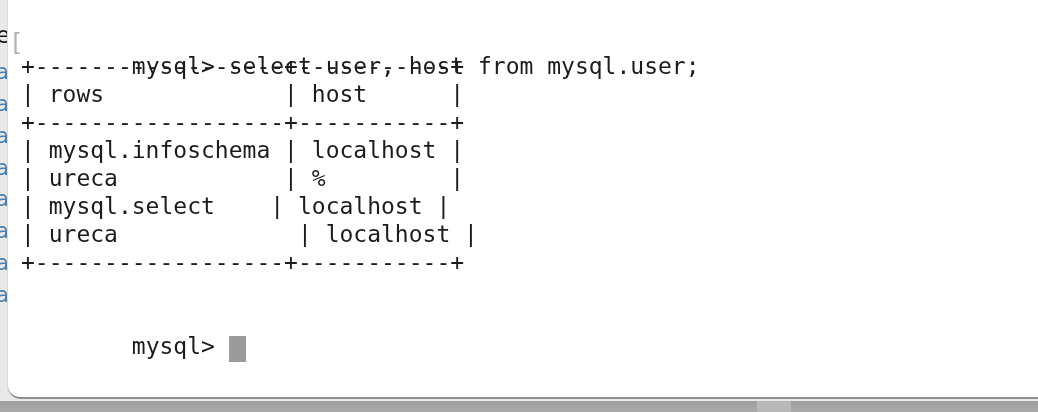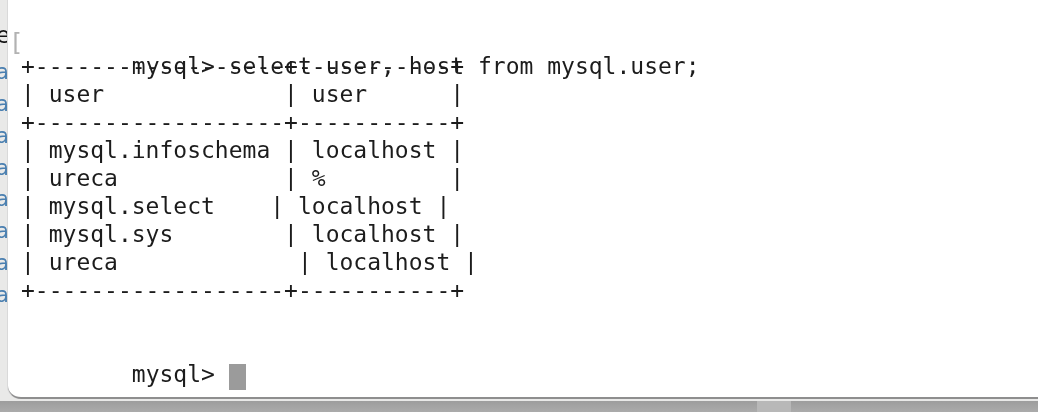--- a/index.html
+++ b/index.html
@@ -74,26 +74,25 @@
   <div class="terminal">
     <span class="stray-bracket">[</span>
 
     <div class="term-text">
       <div class="line">
         <span>mysql&gt;</span><span class="gap1">select user, host from mysql.user;</span>
       </div>
 
       <div id="ascii-table">
           <div class="line">+------------------+-----------+</div>
-          <div class="line">| user             | user      |</div>
+          <div class="line">| rows             | host      |</div>
           <div class="line">+------------------+-----------+</div>
           <div class="line">| mysql.infoschema | localhost |</div>
           <div class="line">| ureca            | %         |</div>
           <div class="line">| mysql.select    | localhost |</div>
-          <div class="line">| mysql.sys        | localhost |</div>
           <div class="line">| ureca             | localhost |</div>
           <div class="line">+------------------+-----------+</div>
         </div>
 
 
       <div class="line"></div>
 
       <div class="line">
         <span>mysql&gt;</span><span class="cursor"></span>
       </div>

